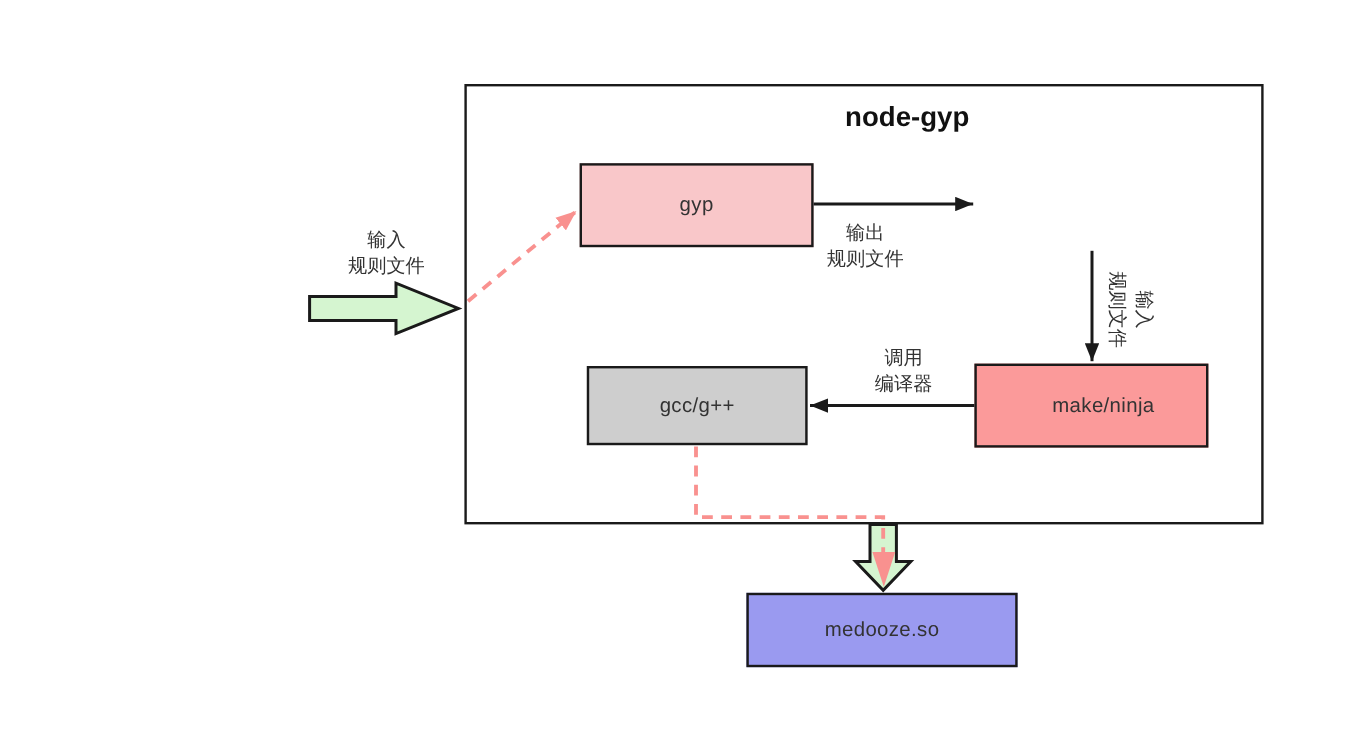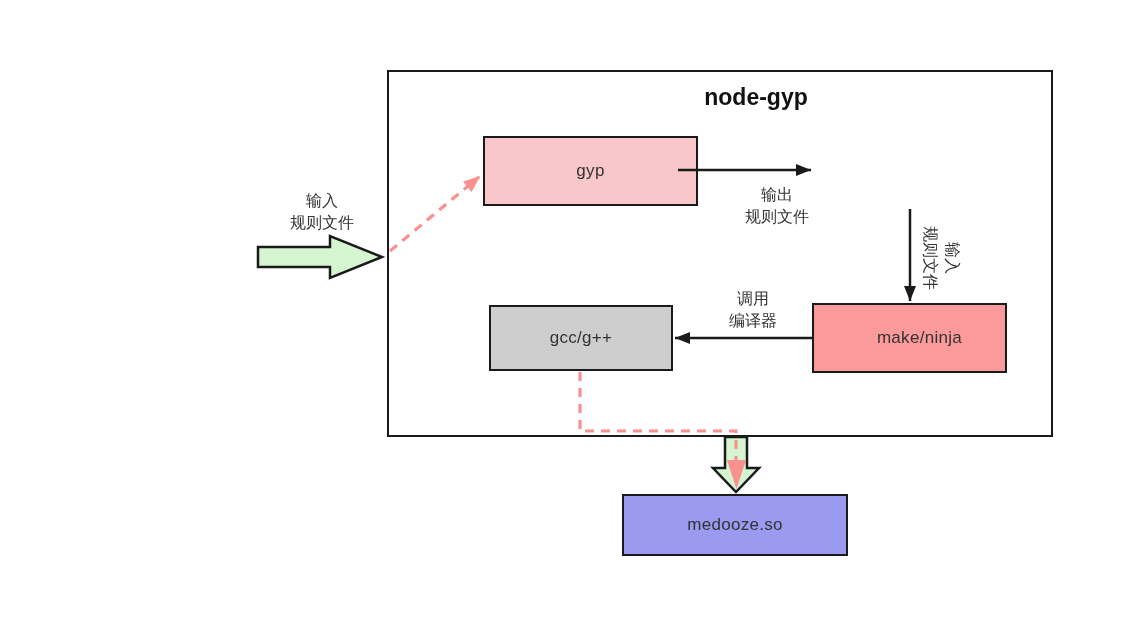--- a/index.html
+++ b/index.html
@@ -29,21 +29,21 @@
 </head>
 <body>
 
 <div class="canvas">
 
   <div class="container-box" style="left:387px; top:70px; width:666px; height:367px;">
     <div class="container-title">node-gyp</div>
   </div>
 
 
-  <div class="node" style="left: 483px; top: 136px; width: 215px; height: 70px; background-color: rgb(249, 199, 201);">
+  <div class="node" style="left: 483px; top: 136px; width: 195px; height: 70px; background-color: rgb(249, 199, 201);">
     <span>gyp</span>
   </div>
 
 
   <div class="node" style="left: 812px; top: 303px; width: 195px; height: 70px; background-color: rgb(251, 154, 154); padding-left: 20px;">
     <span>make/ninja</span>
   </div>
 
   <div class="node" style="left: 489px; top: 305px; width: 184px; height: 66px; background-color: rgb(206, 206, 206);">
     <span>gcc/g++</span>
@@ -51,21 +51,21 @@
 
   <div class="node" style="left: 622px; top: 494px; width: 226px; height: 62px; background-color: rgb(154, 154, 240);">
     <span>medooze.so</span>
   </div>
 
   <div class="edge-label" style="left:262px; top:190px; width:120px;">
     <div>输入</div>
     <div>规则文件</div>
   </div>
 
-  <div class="edge-label" style="left:717px; top:184px; width:120px;">
+  <div class="edge-label" style="left:661px; top:184px; width:120px;font-family:Liberation Mono, monospace;">
     <div>输出</div>
     <div>规则文件</div>
   </div>
 
   <div class="edge-label rotated" style="left:881px; top:236px; width:120px; height:44px;">
     <div>输入</div>
     <div>规则文件</div>
   </div>
 
   <div class="edge-label" style="left:693px; top:288px; width:120px;">

